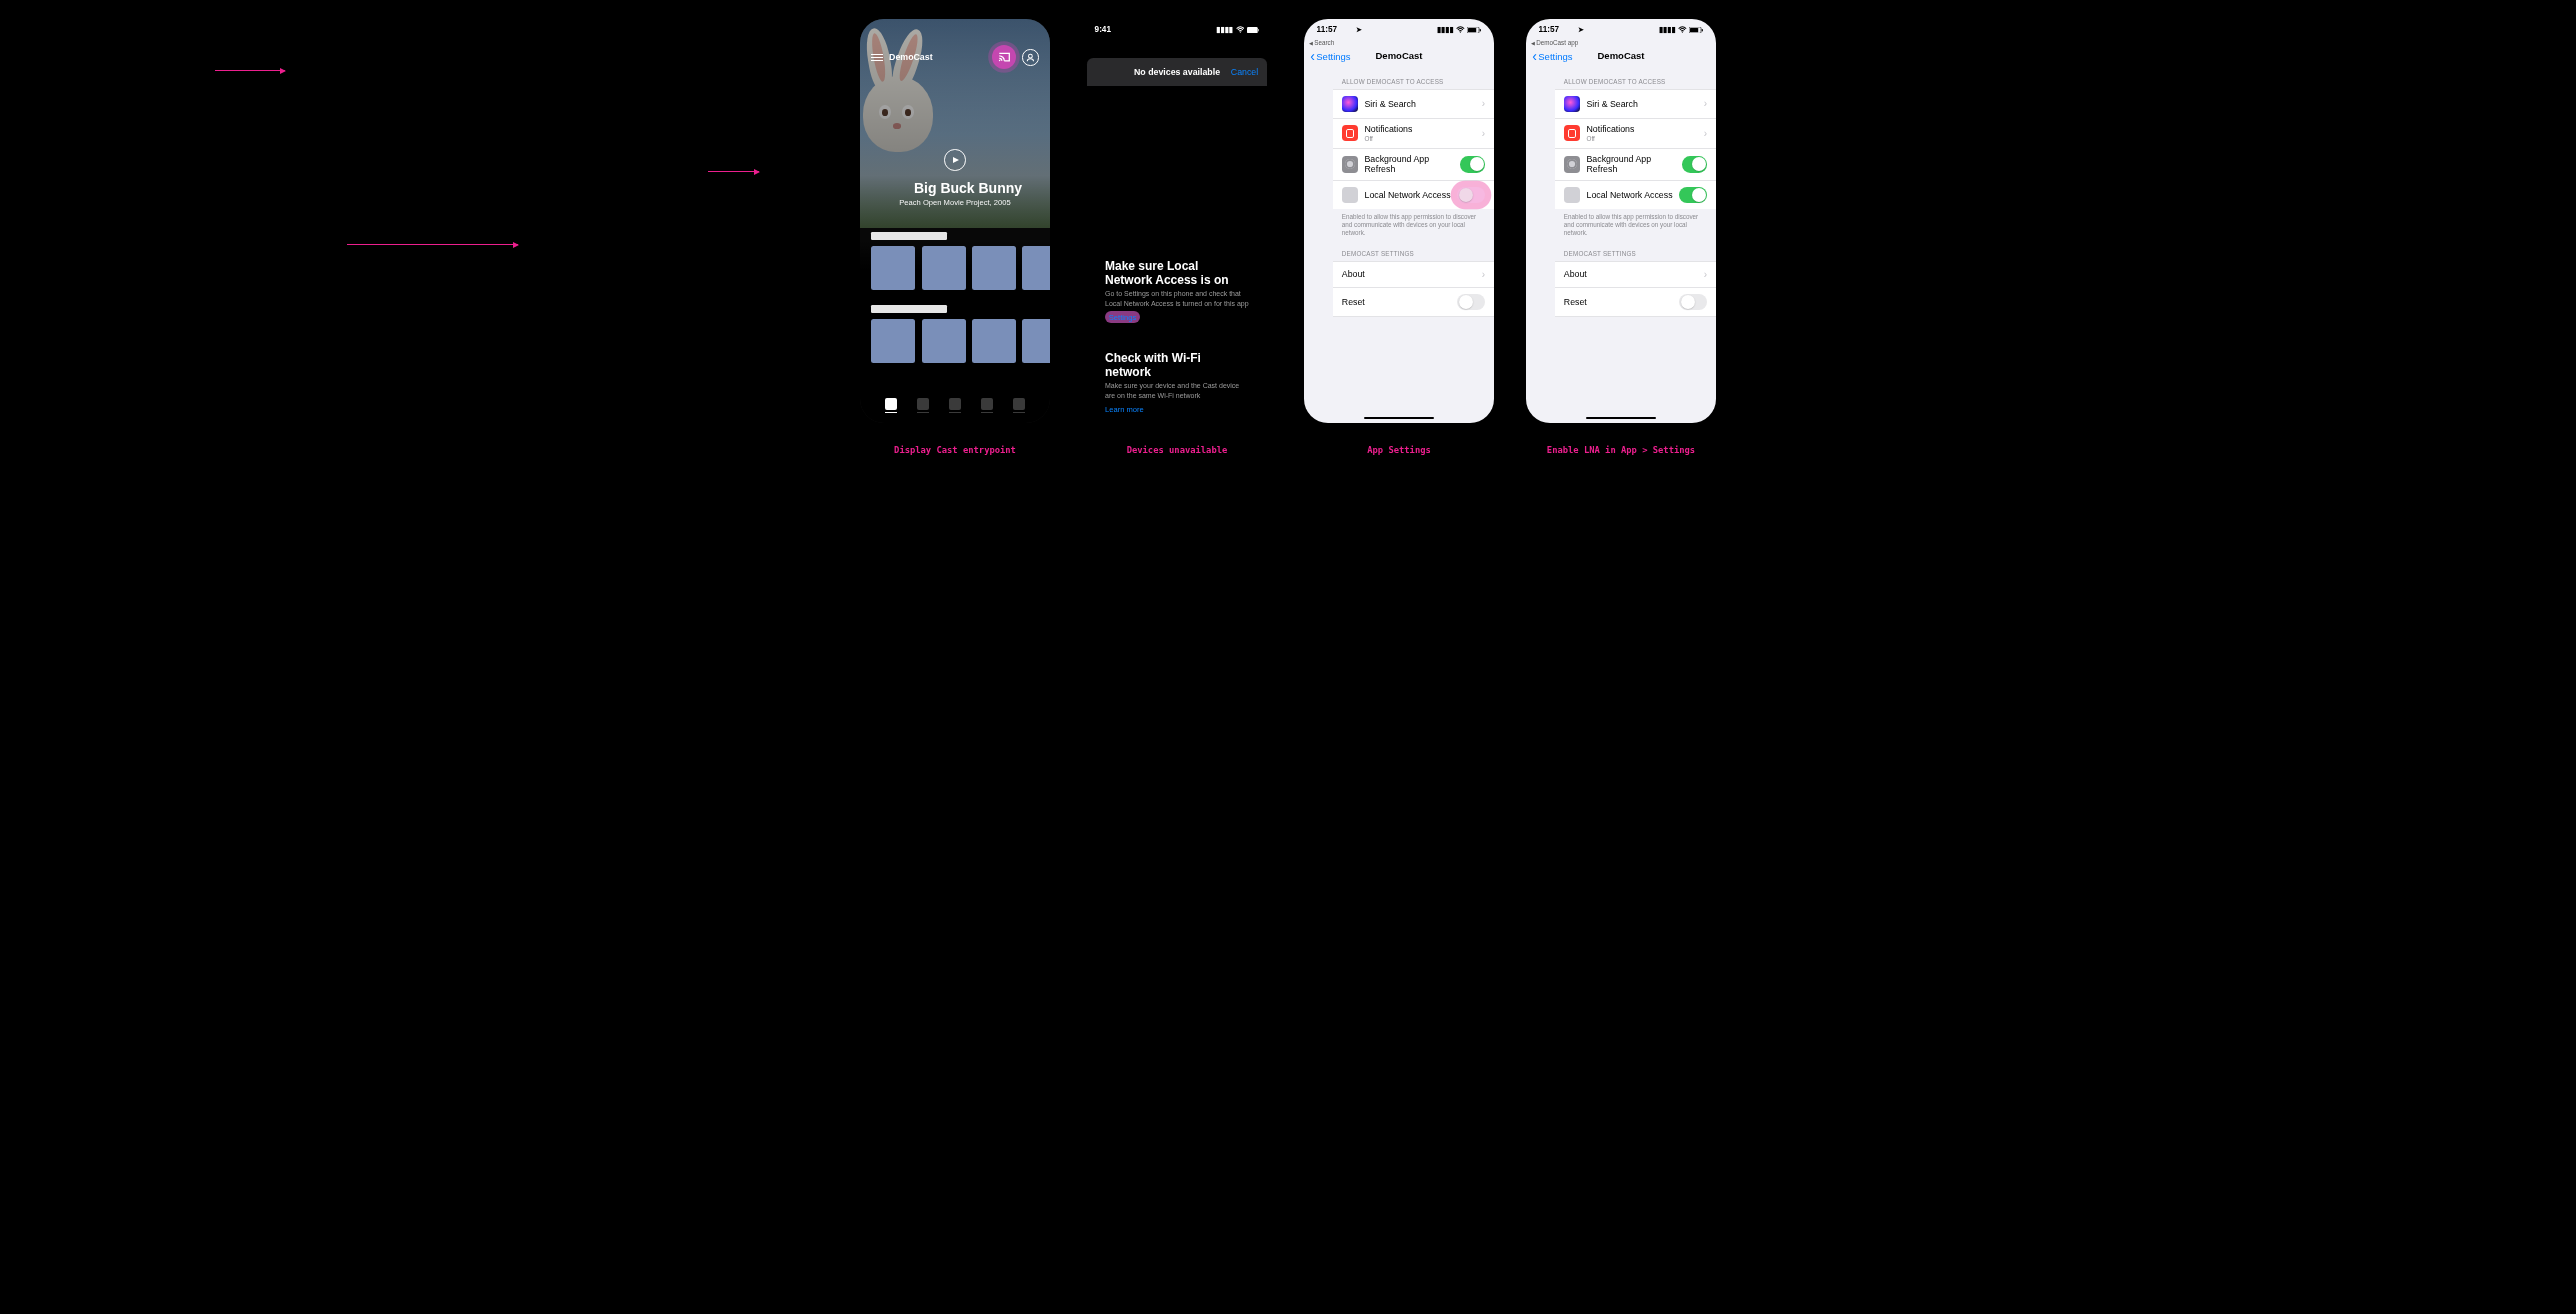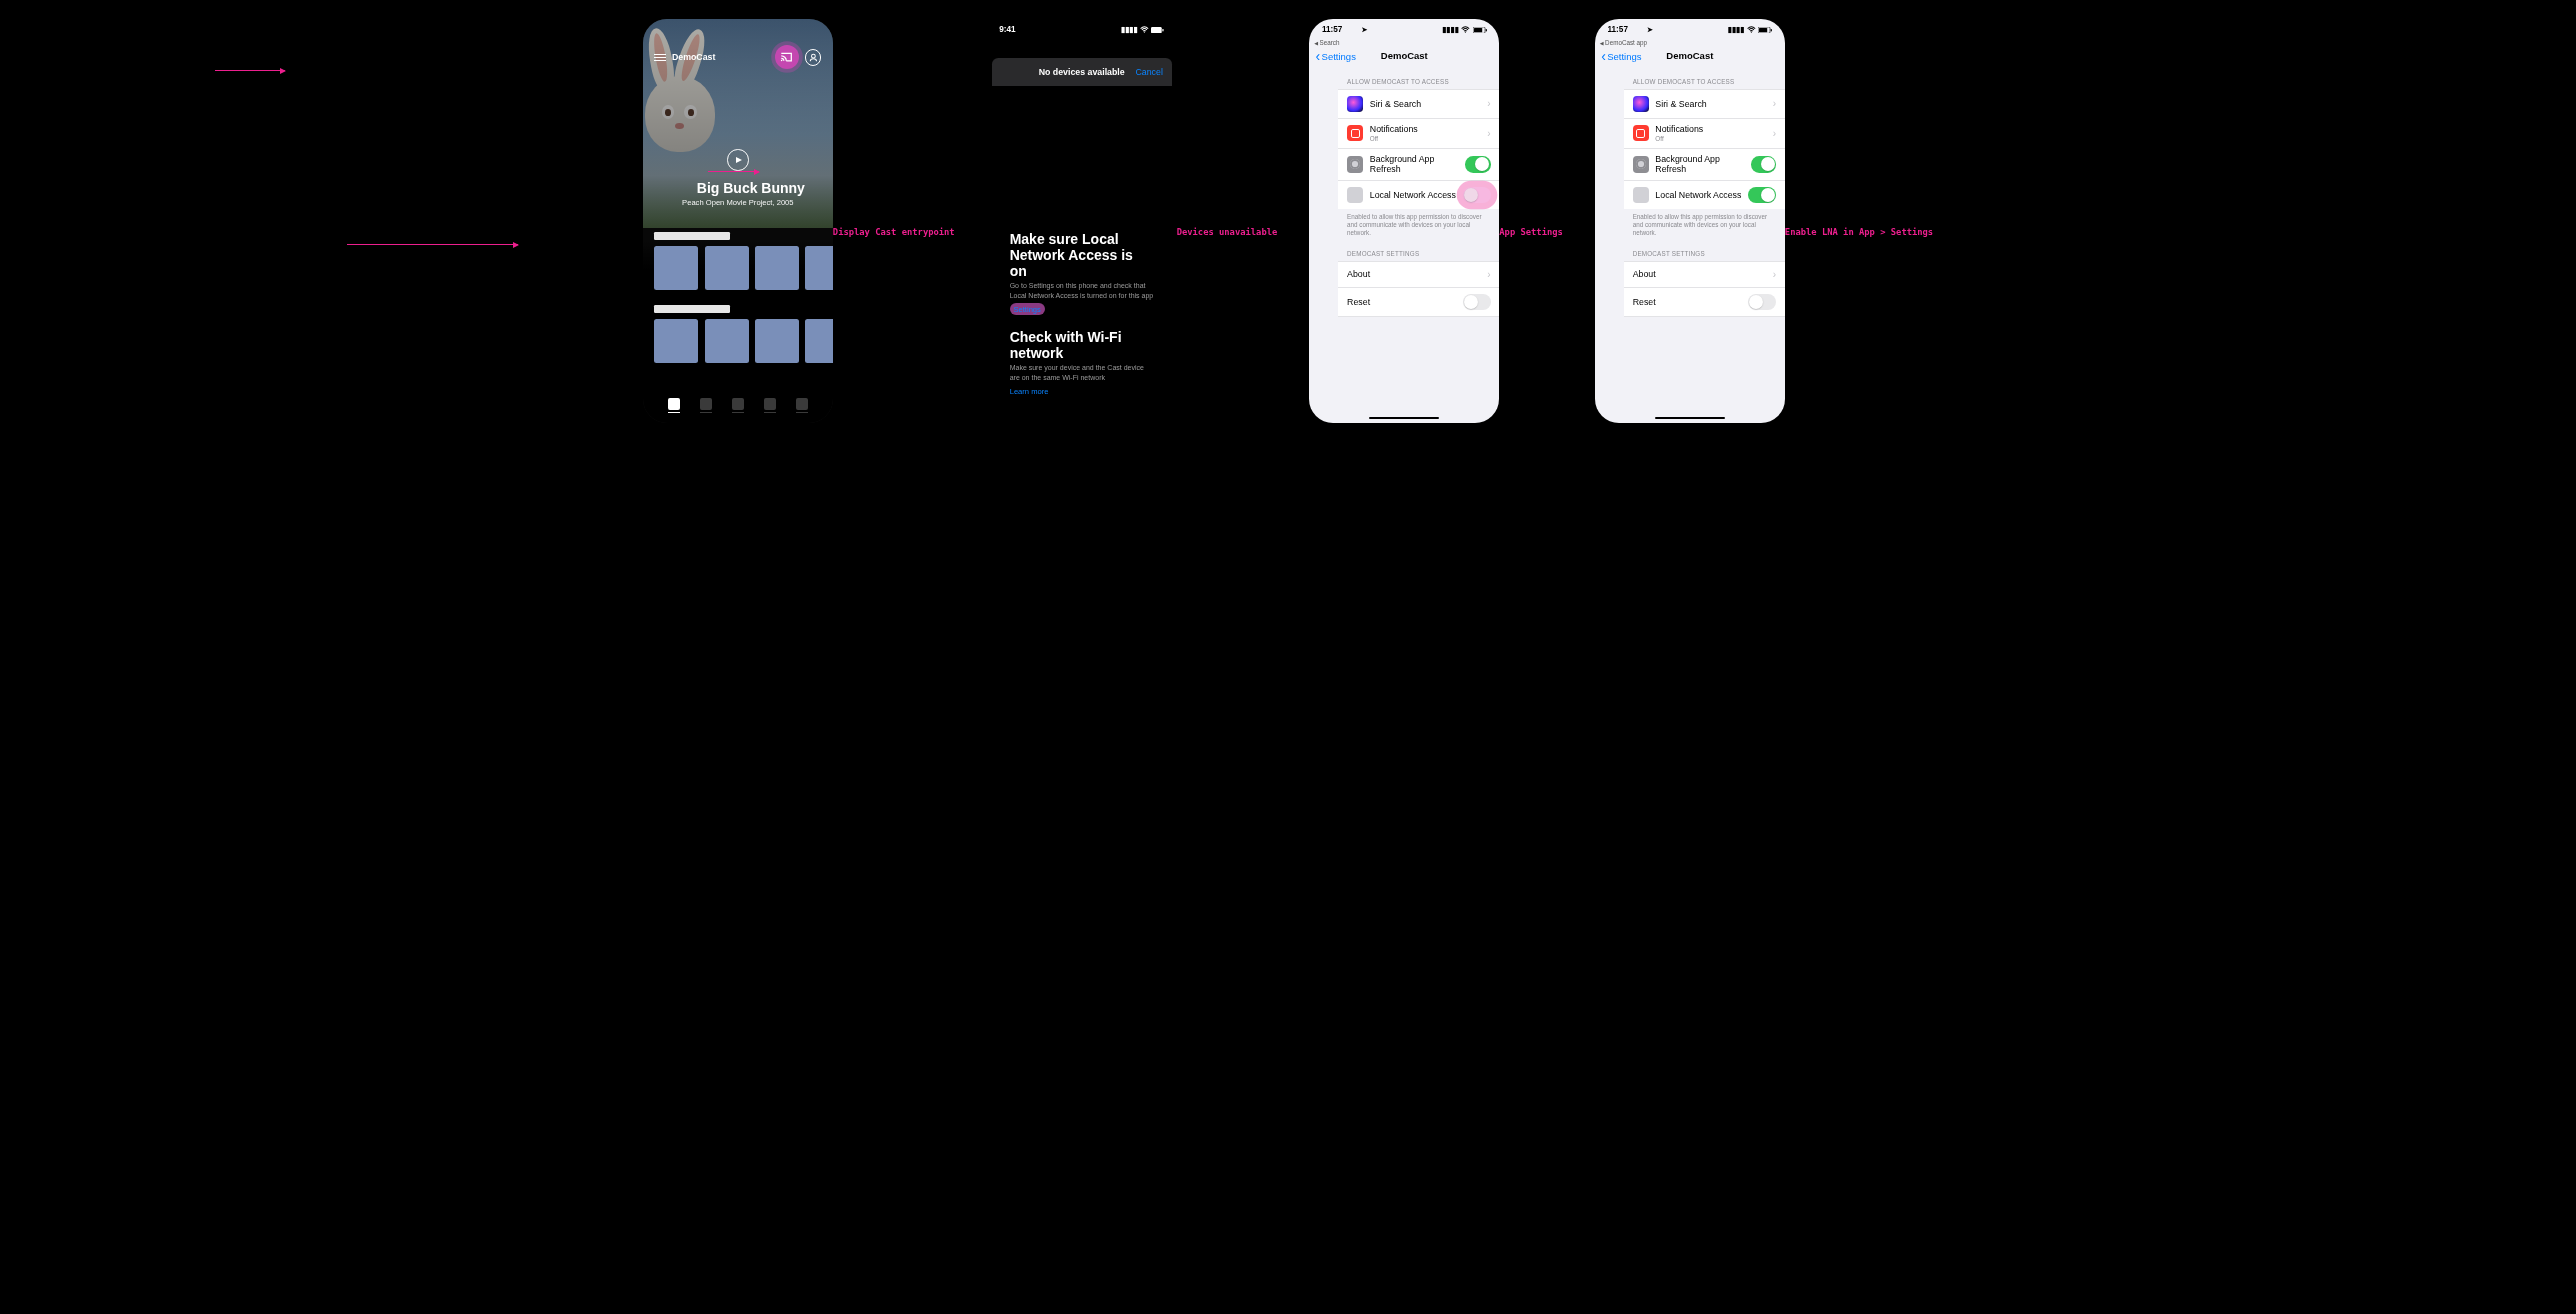--- a/index.html
+++ b/index.html
@@ -1,18 +1,18 @@
 <!DOCTYPE html>
 <html style="font-size:10px"><head>
 <meta charset="utf-8">
 <style>
   * { box-sizing: border-box; margin: 0; padding: 0; font-family: -apple-system, "Helvetica Neue", Arial, sans-serif; }
   body { background: #000; color: #fff; padding: 19px 25px 38px; }
   .stage { display: flex; gap: 32px; justify-content: center; align-items: flex-start; }
-  .col { display: flex; flex-direction: row; align-items: center; }
+  .col { display: flex; flex-direction: column; align-items: center; }
   .caption { color: #ec1f8e; font-family: ui-monospace, Menlo, monospace; font-weight: 700; font-size: 8.8px; margin-top: 21.5px; text-align: center; }
 
   .phone { width: 190px; height: 404px; border-radius: 24px; position: relative; overflow: hidden; }
   .phone.dark { background: #111; }
   .phone.light { background: #f2f2f7; color: #000; }
 
   .statusbar { display: flex; justify-content: space-between; align-items: center; padding: 3.8px 12.6px 0; font-size: 8.2px; font-weight: 600; height: 17.7px; }
   .sb-right { display: flex; gap: 2.5px; align-items: center; font-size: 7.6px; }
   .sb-time { display:flex; align-items:center; gap:19px;}
   .locarrow { font-size: 7px; }
@@ -55,21 +55,21 @@
   .bunny .eye::after{content:"";position:absolute;width:6.3px;height:7px;background:#5b3d2e;border-radius:50%;left:3.2px;top:3.8px;}
   .bunny .eye.l{left:16.4px;} .bunny .eye.r{left:39px;}
   .bunny .nose { position:absolute; width:8.8px; height:6.3px; background:#cf8d88; border-radius:50%; left:30px; top:47px; }
 
   
   .s2 { position:relative; }
   .sheet-head { background:#2a2a2c; border-radius:6.3px 6.3px 0 0; margin:21.5px 5px 0; padding:8.8px 8.8px; display:flex; align-items:center; justify-content:center; position:relative; }
   .sheet-title { font-size:8.8px; font-weight:600;}
   .sheet-cancel { position:absolute; right:8.8px; color:#0a84ff; font-size:8.8px; }
   .help { padding: 145px 23px 0; }
-  .help h4 { font-size:14px; font-weight:700; margin-bottom:2.5px; }
+  .help h4 { font-size:12px; font-weight:700; margin-bottom:2.5px;margin-top:28px; }
   .help p { font-size:7px; color:#9b9b9b; line-height:1.35; margin-bottom:2.5px; }
   .help a { color:#0a84ff; font-size:7.6px; text-decoration:none; display:inline-block; }
   .help .block { margin-bottom:14px; }
   .hl-settings { background:#8a3a82; border-radius:7.6px; padding:1.3px 3.8px; }
 
   
   .breadcrumb { font-size:6.3px; color:#555; padding:1.9px 5px 0; }
   .breadcrumb::before { content:"◀ "; font-size:5px; }
   .navbar { display:flex; align-items:center; justify-content:center; position:relative; height:20px; font-size:9.5px; font-weight:600; }
   .backlink { position:absolute; left:6.3px; color:#007aff; font-weight:400; font-size:9.5px; }

